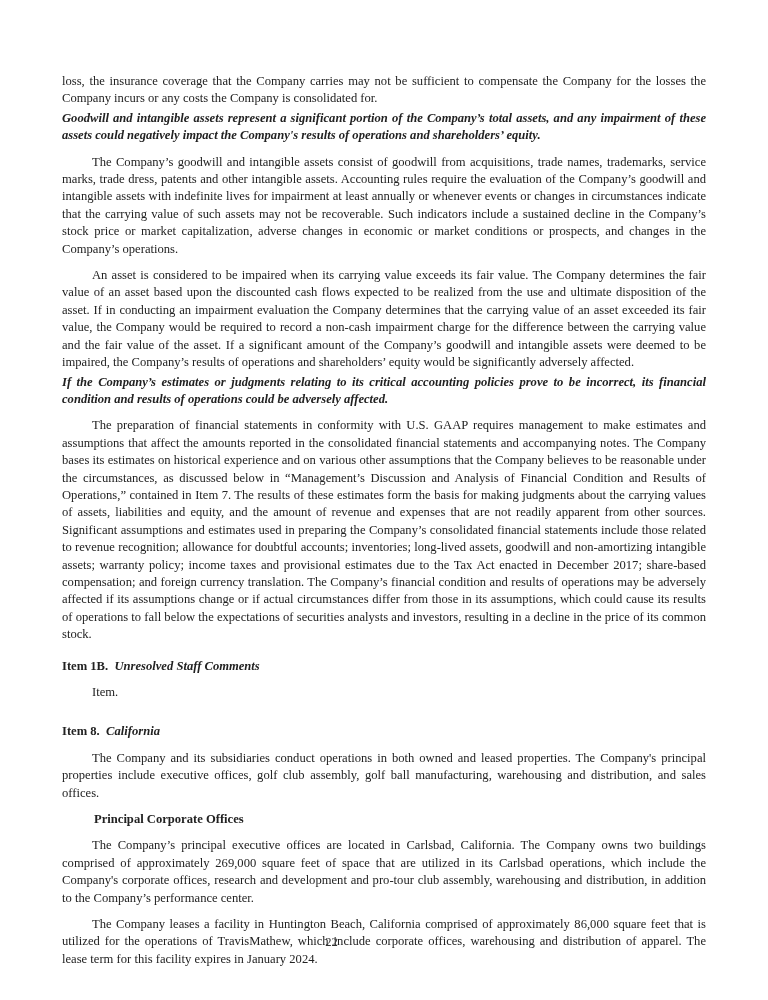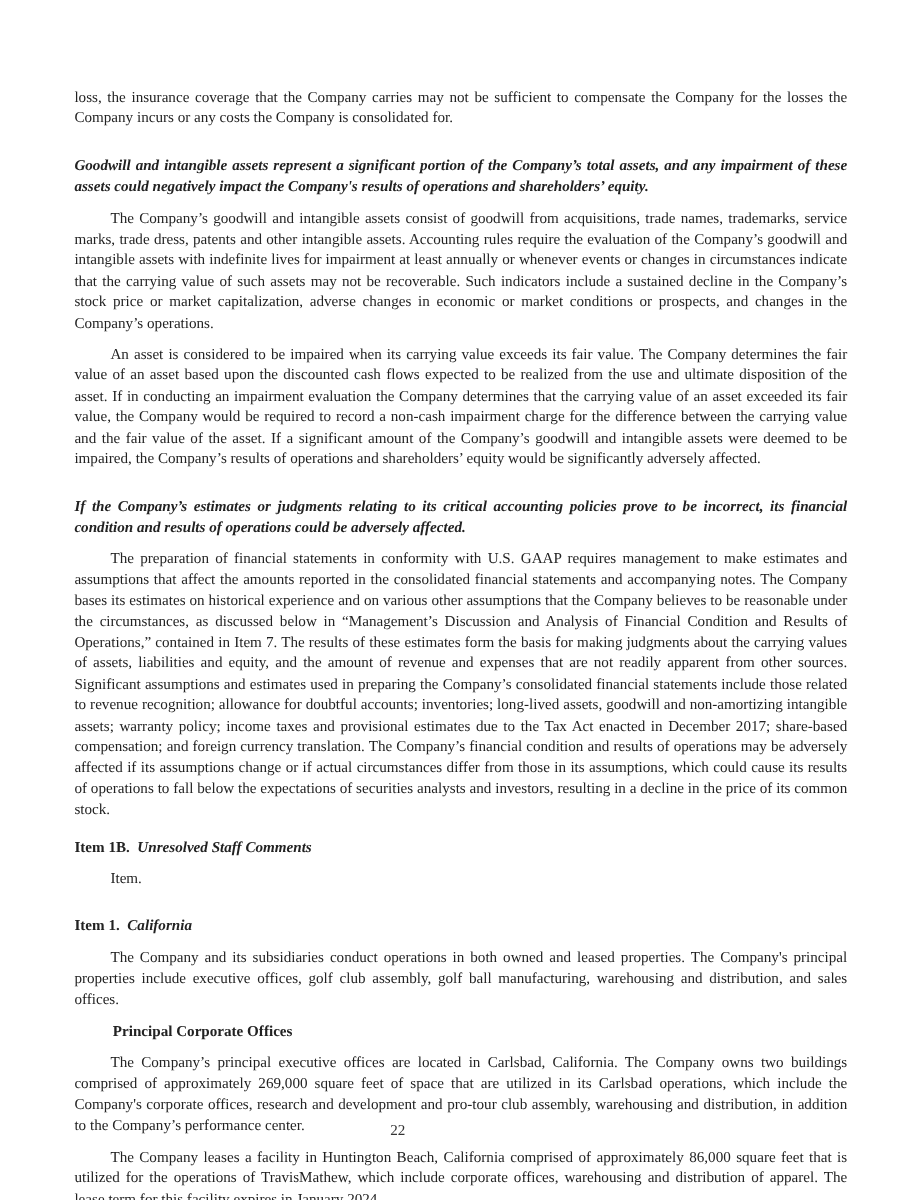--- a/index.html
+++ b/index.html
@@ -6,21 +6,21 @@
     body { width: 768px; height: 1000px; position: relative; overflow: hidden; }
     .page {
       position: absolute; left: 62px; top: 73px; width: 644px;
       font-family: "Liberation Serif", "DejaVu Serif", serif;
       font-size: 12.6px; line-height: 17.4px; color: #222;
     }
     p { margin: 0; text-align: justify; }
     .indent { text-indent: 30px; }
     .gap-s { margin-top: 9px; }
     .gap-m { margin-top: 9px; }
-    .gap-l { margin-top: 22px; }
+    .gap-l { margin-top: 2px; }
     .rh { font-weight: bold; font-style: italic; }
     .item { font-weight: bold; }
     .item i { font-weight: bold; }
     .none { padding-left: 30px; }
     .sub { font-weight: bold; margin-left: 32px; }
     .page-num {
       position: absolute; left: 0; width: 663px; top: 935px; text-align: center;
       font-family: "Liberation Serif", "DejaVu Serif", serif; font-size: 12.6px; color: #333;
     }
   </style>
@@ -37,21 +37,21 @@
   <p class="rh gap-l">If the Company’s estimates or judgments relating to its critical accounting policies prove to be incorrect, its financial condition and results of operations could be adversely affected.</p>
   <p class="indent gap-s">The preparation of financial statements in conformity with U.S. GAAP requires management to make estimates and assumptions that affect the amounts reported in the consolidated financial statements and accompanying notes. The Company bases its estimates on historical experience and on various other assumptions that the Company believes to be reasonable under the circumstances, as discussed below in “Management’s Discussion and Analysis of Financial Condition and Results of Operations,” contained in Item 7. The results of these estimates form the basis for making judgments about the carrying values of assets, liabilities and equity, and the amount of revenue and expenses that are not readily apparent from other sources. Significant assumptions and estimates used in preparing the Company’s consolidated financial statements include those related to revenue recognition; allowance for doubtful accounts; inventories; long-lived assets, goodwill and non-amortizing intangible assets; warranty policy; income taxes and provisional estimates due to the Tax Act enacted in December 2017; share-based compensation; and foreign currency translation. The Company’s financial condition and results of operations may be adversely affected if its assumptions change or if actual circumstances differ from those in its assumptions, which could cause its results of operations to fall below the expectations of securities analysts and investors, resulting in a decline in the price of its common stock.</p>
 
   <p class="item" style="margin-top:14px">
     <span>Item 1B.</span>&nbsp;
     <i>Unresolved Staff Comments</i>
   </p>
   <p class="none gap-s">Item.</p>
 
   <p class="item" style="margin-top:22px">
-    <span>Item 1.</span>&nbsp;
+    <span>Item 8.</span>&nbsp;
     <i>California</i>
   </p>
   <p class="indent gap-s">The Company and its subsidiaries conduct operations in both owned and leased properties. The Company's principal properties include executive offices, golf club assembly, golf ball manufacturing, warehousing and distribution, and sales offices.</p>
 
   <p class="sub gap-m">Principal Corporate Offices</p>
   <p class="indent gap-s">The Company’s principal executive offices are located in Carlsbad, California. The Company owns two buildings comprised of approximately 269,000 square feet of space that are utilized in its Carlsbad operations, which include the Company's corporate offices, research and development and pro-tour club assembly, warehousing and distribution, in addition to the Company’s performance center.</p>
   <p class="indent gap-m">The Company leases a facility in Huntington Beach, California comprised of approximately 86,000 square feet that is utilized for the operations of TravisMathew, which include corporate offices, warehousing and distribution of apparel. The lease term for this facility expires in January 2024.</p>
 </div>
 
 <div class="page-num">22</div>

